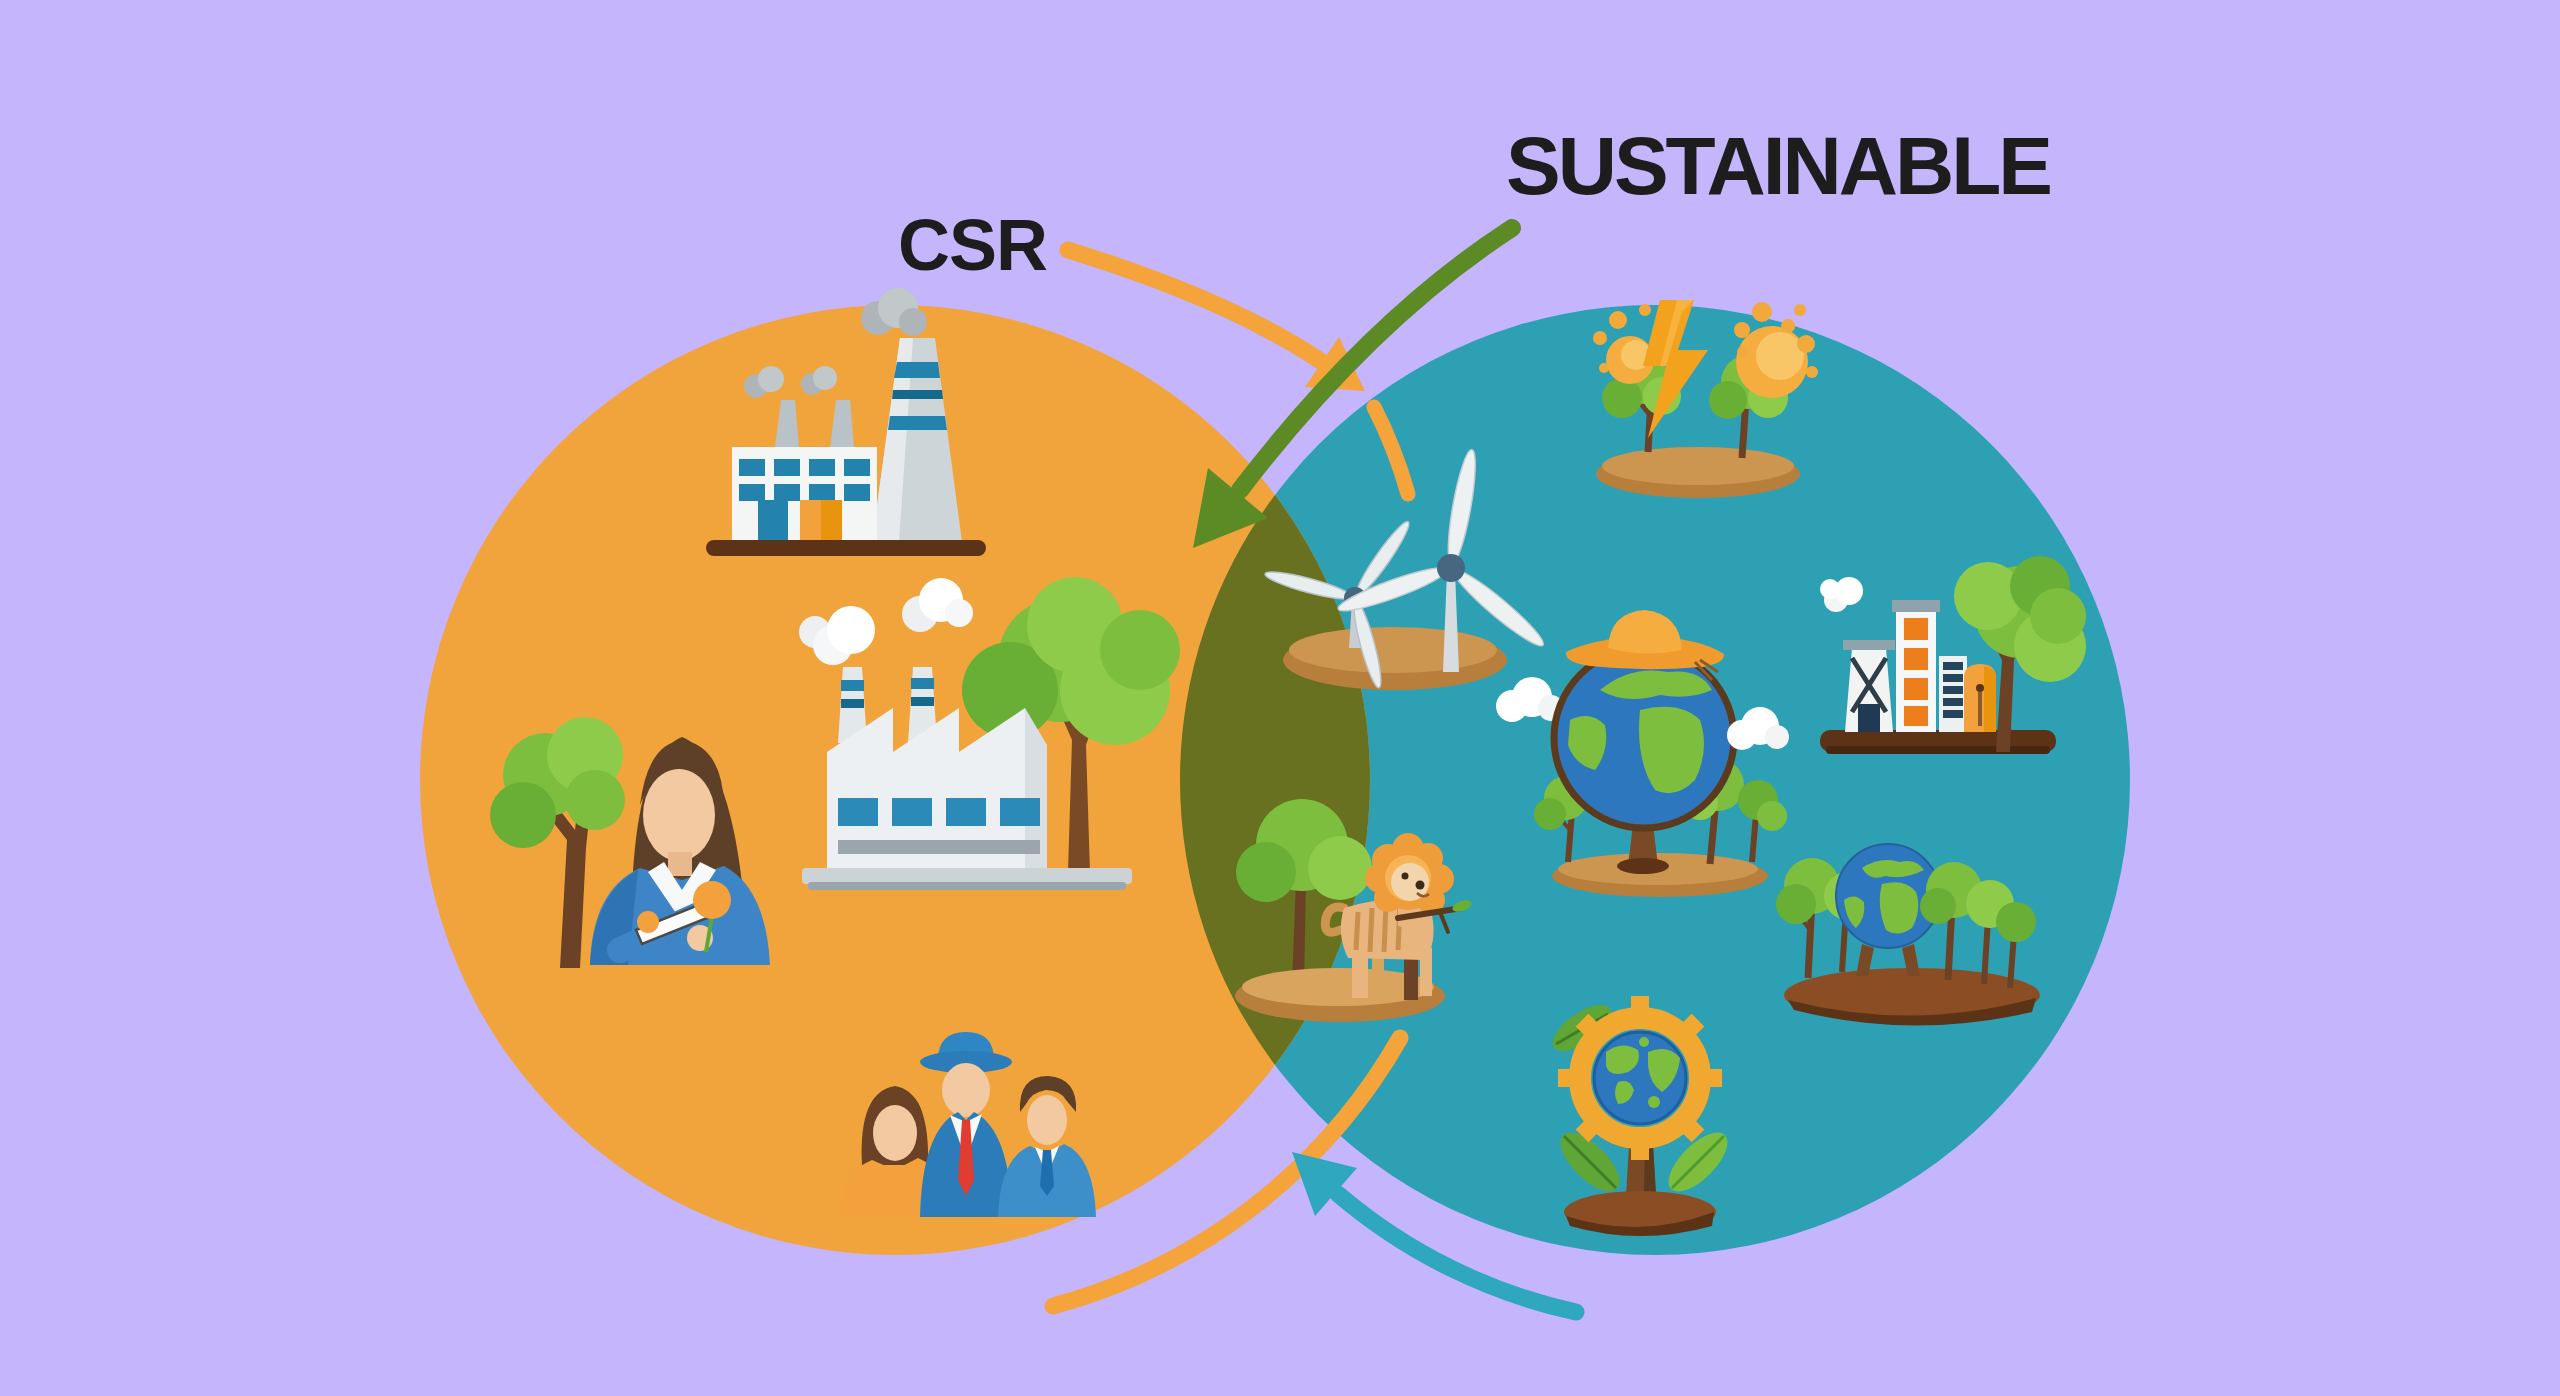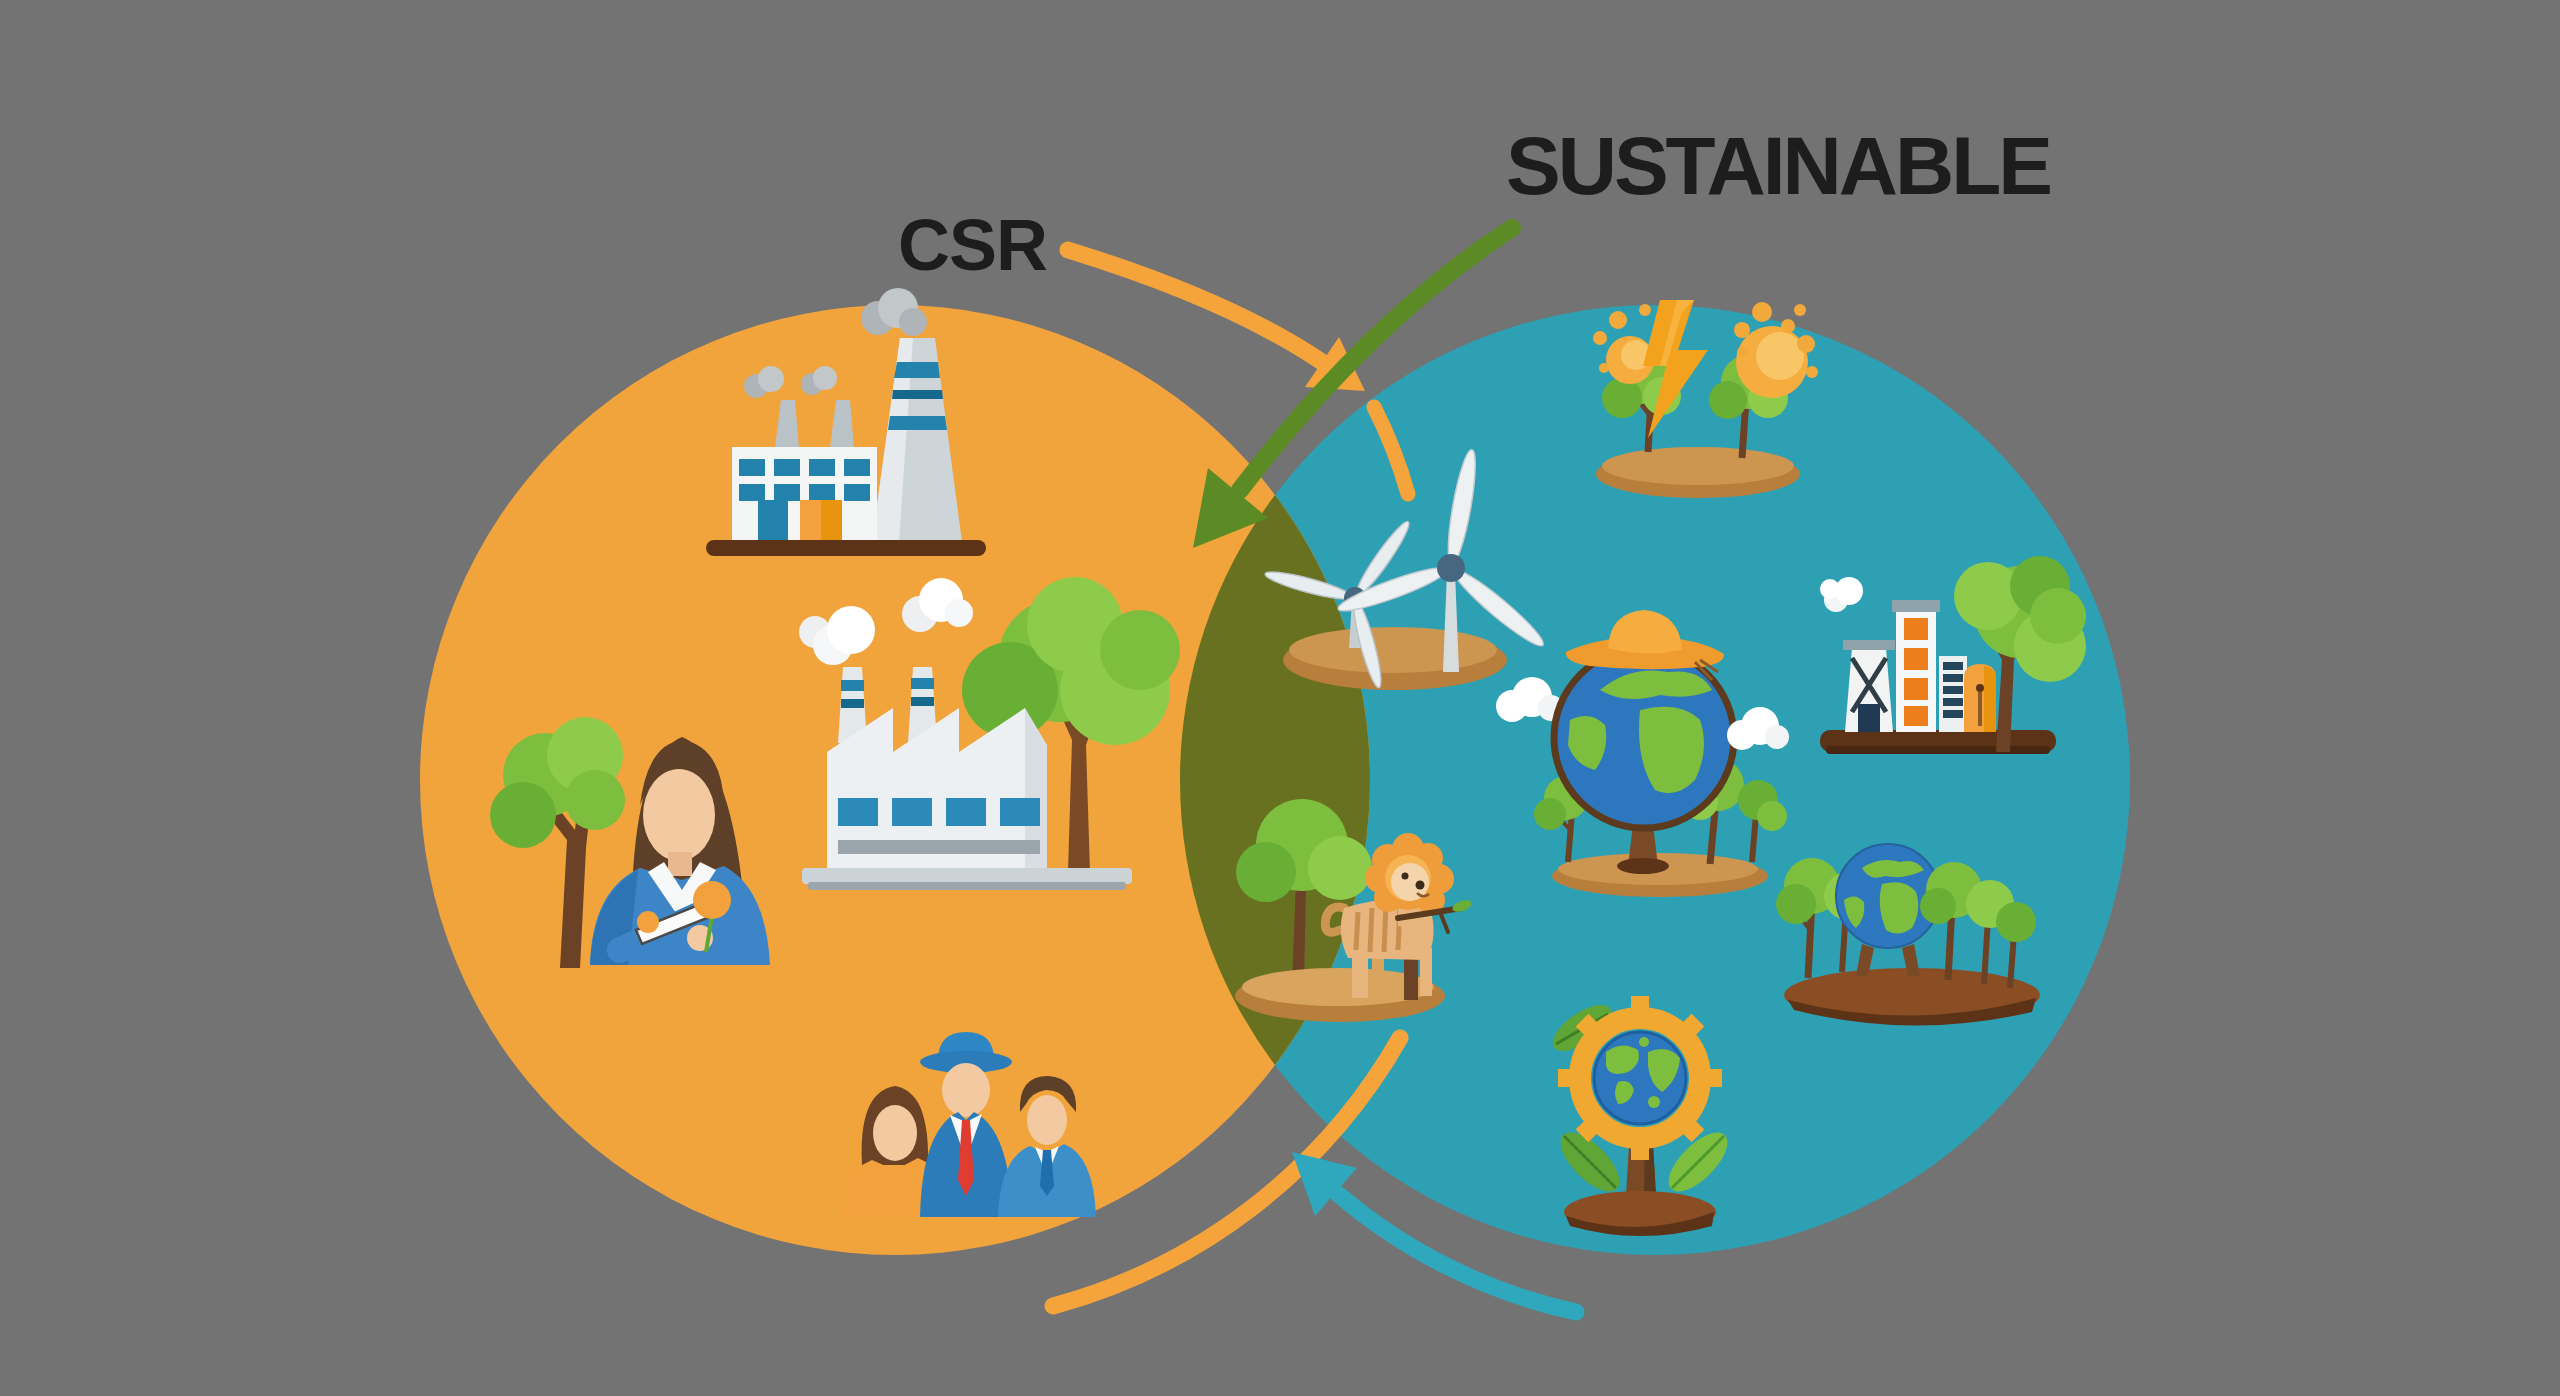--- a/index.html
+++ b/index.html
@@ -1,16 +1,16 @@
 <!DOCTYPE html>
 <html><head>
 <meta charset="utf-8">
 <style>
   html,body{margin:0;padding:0;background:#ffffff;}
-  .stage{position:relative;width:2560px;height:1396px;background:#737373;overflow:hidden;
+  .stage{position:relative;width:2560px;height:1396px;background:#c4b5fd;overflow:hidden;
          font-family:"Liberation Sans", sans-serif;}
   .scene{position:absolute;left:0;top:0;}
   .title{position:absolute;font-weight:700;color:#1d1d1d;}
   .title-left{left:898px;top:204px;font-size:72px;letter-spacing:-1px;}
   .title-right{left:1506px;top:110px;font-size:82px;line-height:112px;letter-spacing:-3px;}
 </style>
 </head>
 <body>
 
 <div class="stage">

